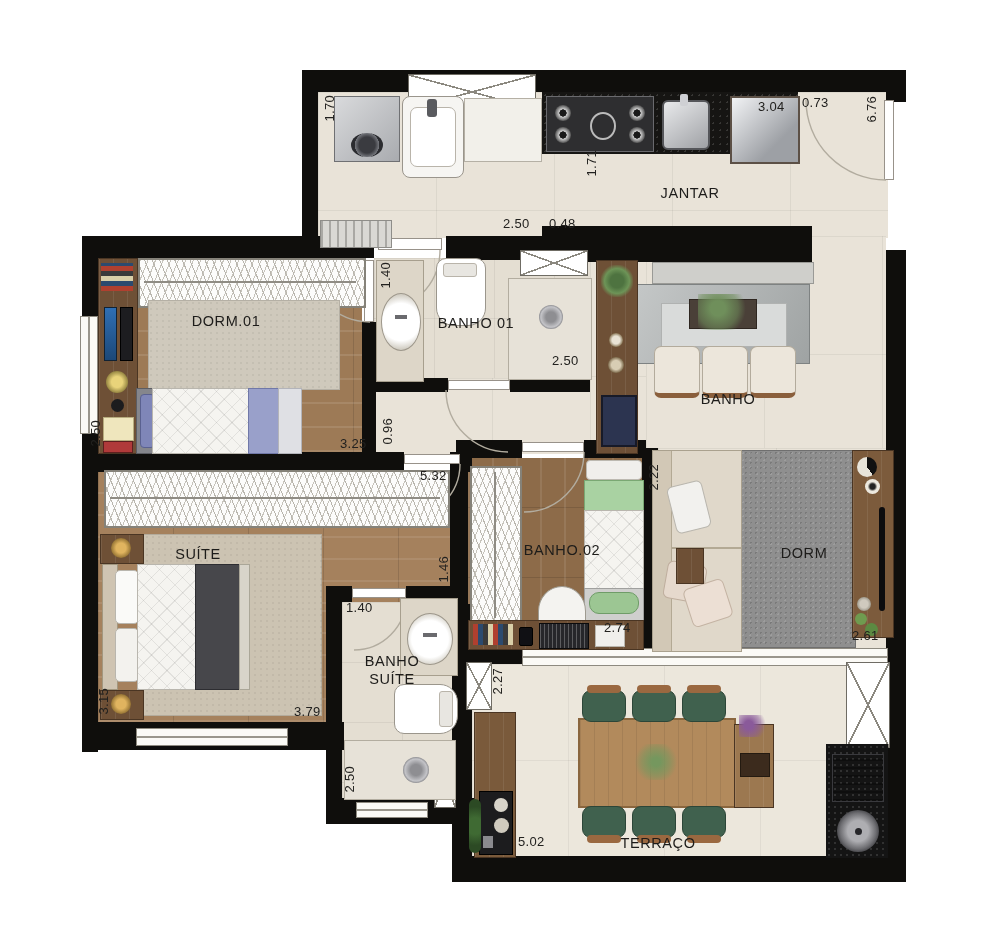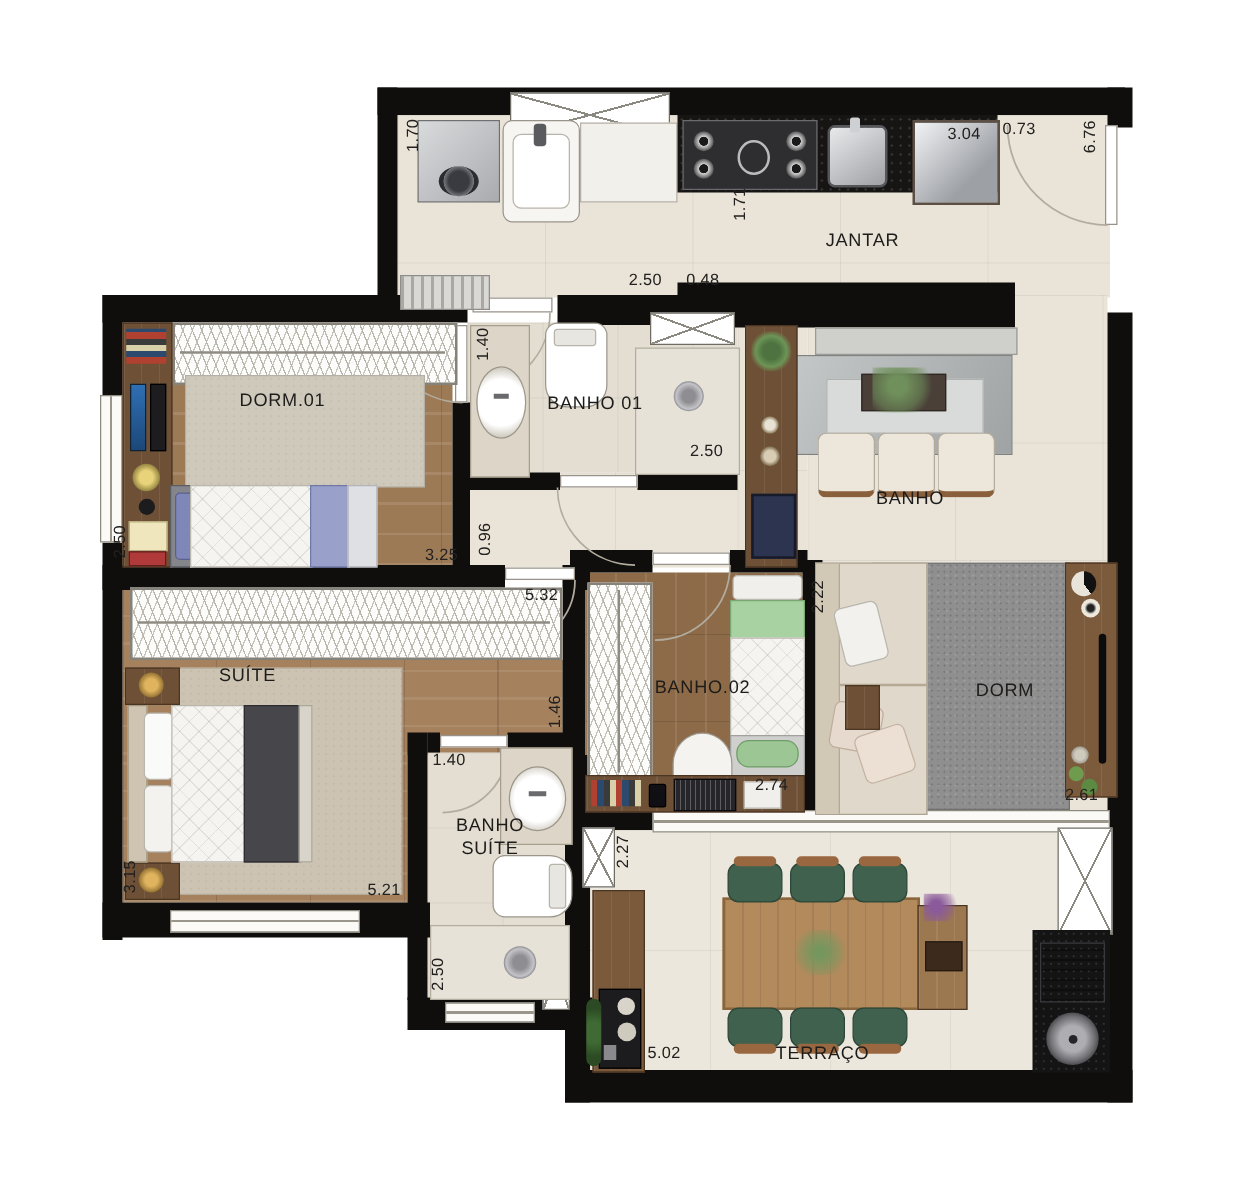--- a/index.html
+++ b/index.html
@@ -307,21 +307,21 @@
     <div class="abs" style="left:6px;top:10px;width:50px;height:46px;background:linear-gradient(#dcdcde,#6f6f73);border:1px solid #3a3a3e;background-image:repeating-linear-gradient(0deg,rgba(0,0,0,.3) 0 2px,transparent 2px 8px);"></div>
     <div class="abs" style="left:11px;top:66px;width:42px;height:42px;border-radius:50%;background:radial-gradient(circle,#aeaeb2 35%,#6f6f73 60%,#3e3e42 75%);">
       <div class="abs" style="left:18px;top:18px;width:7px;height:7px;border-radius:50%;background:#26262a;"></div>
     </div>
   </div>
 
   <div class="room-label" style="left:638px;top:184px;width:104px;">JANTAR</div>
   <div class="room-label" style="left:424px;top:314px;width:104px;">BANHO 01</div>
   <div class="room-label" style="left:166px;top:312px;width:120px;">DORM.01</div>
   <div class="room-label" style="left:676px;top:390px;width:104px;">BANHO</div>
-  <div class="room-label" style="left:150px;top:532px;width:96px;">SUÍTE</div>
+  <div class="room-label" style="left:150px;top:545px;width:96px;">SUÍTE</div>
   <div class="room-label" style="left:504px;top:541px;width:116px;">BANHO.02</div>
   <div class="room-label" style="left:754px;top:544px;width:100px;">DORM</div>
   <div class="room-label" style="left:352px;top:652px;width:80px;">BANHO SUÍTE</div>
   <div class="room-label" style="left:598px;top:834px;width:120px;">TERRAÇO</div>
 
   <div class="dim dimv" style="left:322px;top:95px;">1.70</div>
   <div class="dim" style="left:503px;top:216px;">2.50</div>
   <div class="dim" style="left:549px;top:216px;">0.48</div>
   <div class="dim dimv" style="left:584px;top:150px;">1.71</div>
   <div class="dim" style="left:758px;top:99px;">3.04</div>
@@ -333,17 +333,17 @@
   <div class="dim" style="left:340px;top:436px;">3.25</div>
   <div class="dim dimv" style="left:380px;top:418px;">0.96</div>
   <div class="dim" style="left:420px;top:468px;">5.32</div>
   <div class="dim dimv" style="left:436px;top:556px;">1.46</div>
   <div class="dim dimv" style="left:646px;top:464px;">2.22</div>
   <div class="dim" style="left:604px;top:620px;">2.74</div>
   <div class="dim" style="left:852px;top:628px;">2.61</div>
   <div class="dim" style="left:346px;top:600px;">1.40</div>
   <div class="dim dimv" style="left:342px;top:766px;">2.50</div>
   <div class="dim dimv" style="left:96px;top:688px;">3.15</div>
-  <div class="dim" style="left:294px;top:704px;">5.21</div>
+  <div class="dim" style="left:294px;top:704px;">3.79</div>
   <div class="dim dimv" style="left:490px;top:668px;">2.27</div>
   <div class="dim" style="left:518px;top:834px;">5.02</div>
 
 </div>
 
 </body></html>

